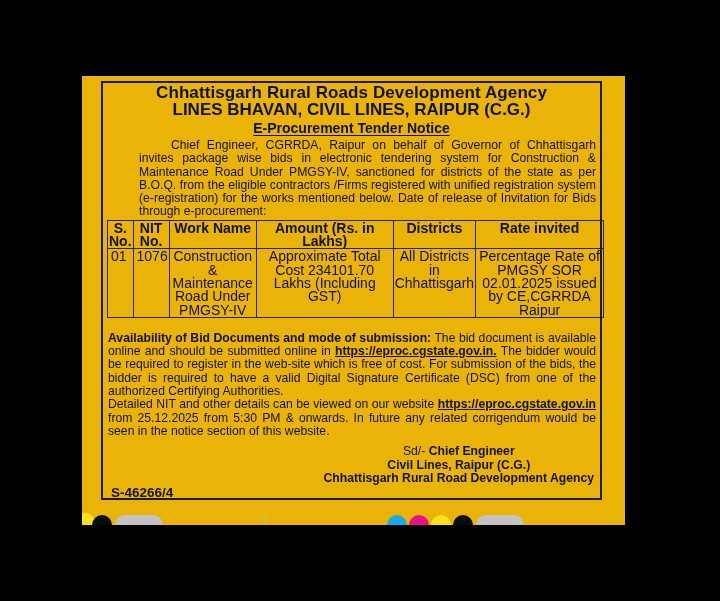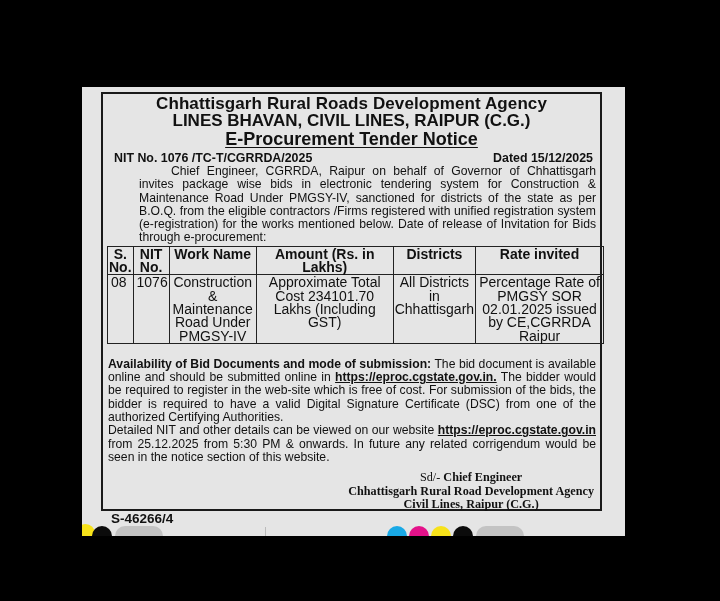--- a/index.html
+++ b/index.html
@@ -11,24 +11,24 @@
       width: 720px;
       height: 601px;
       position: relative;
       overflow: hidden;
       font-family: "Liberation Sans", sans-serif;
       color: #111;
     }
     .paper {
       position: absolute;
       left: 82px;
-      top: 87px;
+      top: 76px;
       width: 543px;
       height: 449px;
-      background: #e5e5e5;
+      background: #eab308;
       overflow: hidden;
     }
     .notice-box {
       position: absolute;
       left: 19px;
       top: 5px;
       width: 501px;
       height: 419px;
       border: 2px solid #1a1a1a;
       box-sizing: border-box;
@@ -41,21 +41,21 @@
     }
     .hdr .h1 {
       font-size: 17px;
       margin-top: 1px;
       letter-spacing: 0.1px;
     }
     .hdr .h2 {
       font-size: 17px;
     }
     .hdr .h3 {
-      font-size: 18px;
+      font-size: 14px;
       text-decoration: underline;
       text-underline-offset: 2px;
       line-height: 21px;
     }
     .nit-row {
       display: flex;
       justify-content: space-between;
       font-weight: bold;
       font-size: 12.4px;
       margin-top: 1px;
@@ -110,21 +110,20 @@
       margin-top: 7px;
       height: 60px;
     }
     .sig-block {
       position: absolute;
       right: 2px;
       top: 0;
       text-align: center;
       font-size: 12.2px;
       line-height: 13.4px;
-      font-family: Liberation Serif, serif;
     }
     .ref {
       position: absolute;
       left: 4px;
       bottom: 5px;
       font-size: 13.5px;
       font-weight: bold;
     }
     .regmark {
       position: absolute;
@@ -147,59 +146,55 @@
 <div class="paper">
 
   <div class="notice-box">
 
     <div class="hdr">
       <div class="h1">Chhattisgarh Rural Roads Development Agency</div>
       <div class="h2">LINES BHAVAN, CIVIL LINES, RAIPUR (C.G.)</div>
       <div class="h3">E-Procurement Tender Notice</div>
     </div>
 
-    <div class="nit-row">
-      <span>NIT No. 1076 /TC-T/CGRRDA/2025</span>
-      <span>Dated 15/12/2025</span>
-    </div>
 
     <p class="para indent">Chief Engineer, CGRRDA, Raipur on behalf of Governor of Chhattisgarh invites package wise bids in electronic tendering system for Construction &amp; Maintenance Road Under PMGSY-IV, sanctioned for districts of the state as per B.O.Q. from the eligible contractors /Firms registered with unified registration system (e-registration) for the works mentioned below. Date of release of Invitation for Bids through e-procurement:</p>
 
     <table class="works">
       <thead>
         <tr>
           <th style="width:22px">S. No.</th>
           <th style="width:30px">NIT No.</th>
           <th style="width:84px">Work Name</th>
           <th style="width:134px">Amount (Rs. in Lakhs)</th>
           <th style="width:77px">Districts</th>
           <th>Rate invited</th>
         </tr>
       </thead>
       <tbody>
         <tr>
-          <td class="c-sno">08</td>
+          <td class="c-sno">01</td>
           <td class="c-nit">1076</td>
           <td>Construction &amp; Maintenance Road Under PMGSY-IV</td>
           <td>Approximate Total Cost 234101.70 Lakhs (Including GST)</td>
           <td>All Districts in Chhattisgarh</td>
           <td>Percentage Rate of PMGSY SOR 02.01.2025 issued by CE,CGRRDA Raipur</td>
         </tr>
       </tbody>
     </table>
 
     <p class="para avail"><span class="b">Availability of Bid Documents and mode of submission:</span><span> The bid document is available online and should be submitted online in </span><span class="u">https://eproc.cgstate.gov.in.</span><span> The bidder would be required to register in the web-site which is free of cost. For submission of the bids, the bidder is required to have a valid Digital Signature Certificate (DSC) from one of the authorized Certifying Authorities.</span></p>
 
     <p class="para"><span>Detailed NIT and other details can be viewed on our website </span><span class="u">https://eproc.cgstate.gov.in</span><span> from 25.12.2025 from 5:30 PM &amp; onwards. In future any related corrigendum would be seen in the notice section of this website.</span></p>
 
     <div class="sig">
       <div class="sig-block">
         <div><span>Sd/- </span><span class="b">Chief Engineer</span></div>
+        <div class="b">Civil Lines, Raipur (C.G.)</div>
         <div class="b">Chhattisgarh Rural Road Development Agency</div>
-        <div class="b">Civil Lines, Raipur (C.G.)</div>
       </div>
       <div class="ref">S-46266/4</div>
     </div>
 
   </div>
 
   <div class="regmark" style="left:-6px; top:437px; width:19px; height:19px; background:#f7e21a;"></div>
   <div class="regmark" style="left:10px; top:439px; width:20px; height:20px; background:#0b0b0b;"></div>
   <div class="pill" style="left:33px; top:439px; width:48px; height:12px;"></div>
   <div class="tick" style="left:183px; top:440px; height:9px;"></div>

